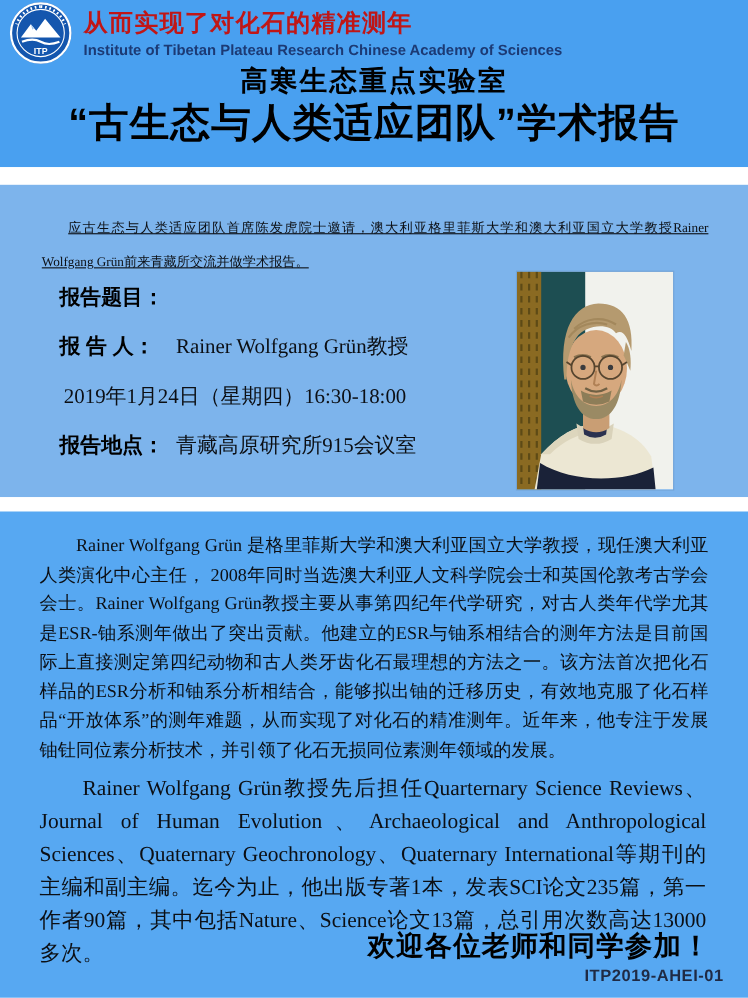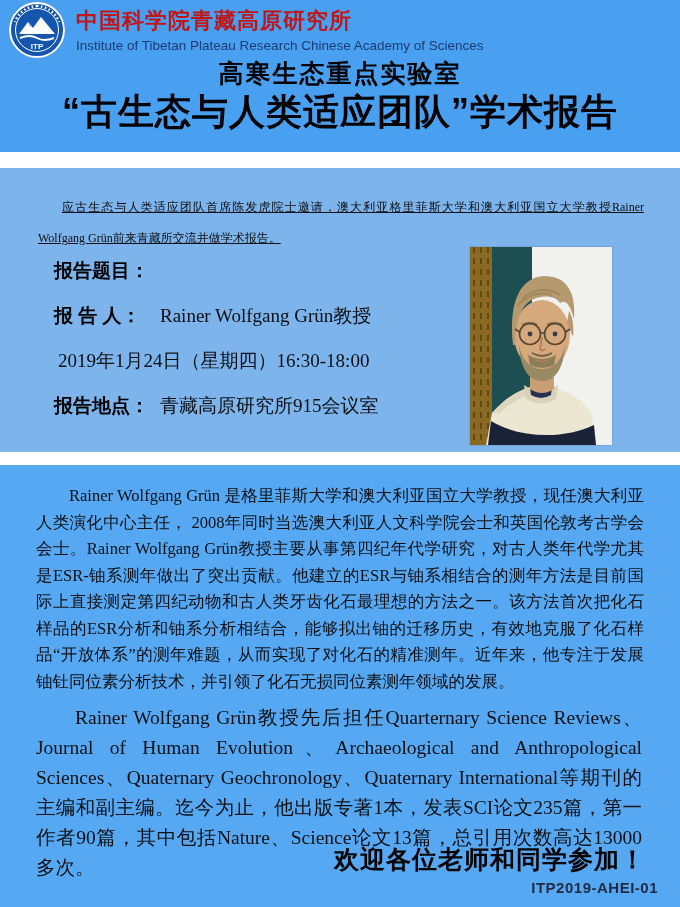--- a/index.html
+++ b/index.html
@@ -23,21 +23,21 @@
   .gap1{position:absolute;left:0;top:152px;width:680px;height:16px;background:var(--divider);}
   .sec-mid{position:absolute;left:0;top:168px;width:680px;height:284px;background:var(--section-mid-bg);}
   .gap2{position:absolute;left:0;top:452px;width:680px;height:13px;background:var(--divider);}
   .sec-bot{position:absolute;left:0;top:465px;width:680px;height:442px;background:var(--section-bottom-bg);}
 
   
   .logo{position:absolute;left:8px;top:1px;width:58px;height:58px;}
   .org-block{position:absolute;left:76px;top:7px;}
   .org-cn{font-family:"Liberation Serif","DejaVu Serif",serif;font-weight:bold;
           font-size:22px;line-height:28px;color:var(--org-red);letter-spacing:1px;}
-  .org-en{font-size:13.5px;line-height:20px;font-weight:400;color:var(--org-navy);margin-top:1px;}
+  .org-en{font-size:13.5px;line-height:20px;font-weight:700;color:var(--org-navy);margin-top:1px;}
   .lab-name{position:absolute;left:0;top:57px;width:680px;text-align:center;
             font-size:25px;font-weight:bold;color:#000;letter-spacing:2px;}
   .poster-title{position:absolute;left:0;top:88px;width:680px;text-align:center;
             font-size:36px;font-weight:900;color:#000;letter-spacing:1px;}
 
   
   .intro{position:absolute;left:38px;top:192px;width:606px;
          font-family:"Liberation Serif","DejaVu Serif",serif;
          font-size:12px;line-height:31px;text-indent:2em;color:var(--text-black);
          text-align:justify;text-decoration:underline;}
@@ -74,21 +74,21 @@
         <circle cx="29" cy="29" r="21.5" fill="none" stroke="#ffffff" stroke-width="1"></circle>
         <path d="M29 5 A24 24 0 0 1 51 21" fill="none" stroke="#ffffff" stroke-width="2.5" stroke-dasharray="1.5 2.5"></path>
         <path d="M29 5 A24 24 0 0 0 7 21" fill="none" stroke="#ffffff" stroke-width="2.5" stroke-dasharray="1.5 2.5"></path>
         <path d="M11 33 L20 21 L25 27 L33 16 L47 33 Z" fill="#ffffff"></path>
         <path d="M20 21 L23 24.5 L21.5 26 Z" fill="#9fc6ef"></path>
         <path d="M12 37 Q22 33 29 37 T46 37" fill="none" stroke="#ffffff" stroke-width="2"></path>
         <text x="29" y="48" text-anchor="middle" font-size="8" font-weight="bold" fill="#ffffff" font-family="Liberation Sans, DejaVu Sans, sans-serif">ITP</text>
       </svg>
     </div>
     <div class="org-block">
-      <div class="org-cn">中国科学院青藏高原研究所</div>
+      <div class="org-cn">从而实现了对化石的精准测年</div>
       <div class="org-en">Institute of Tibetan Plateau Research Chinese Academy of Sciences</div>
     </div>
     <div class="lab-name">高寒生态重点实验室</div>
     <div class="poster-title">“古生态与人类适应团队”学术报告</div>
   </div>
 
   <div class="gap1"></div>
 
   <div class="sec-mid"></div>
 

